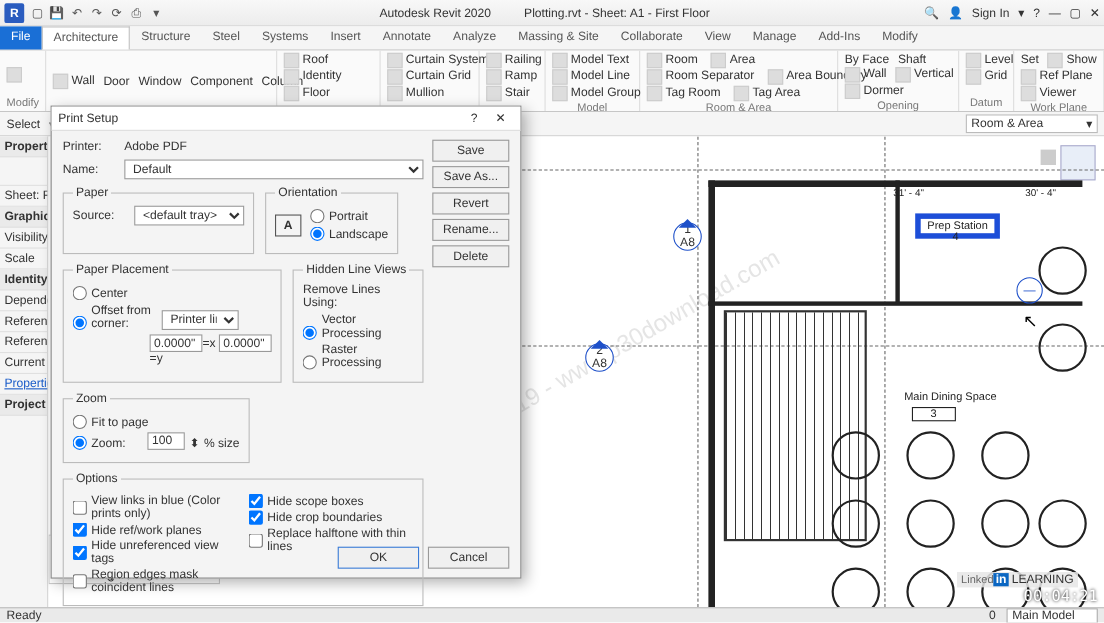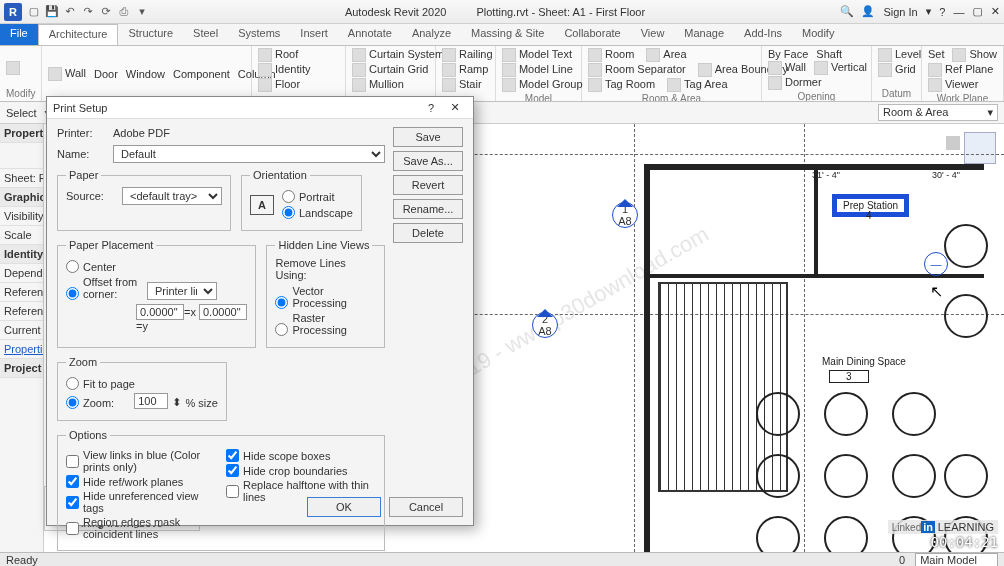--- a/index.html
+++ b/index.html
@@ -80,21 +80,21 @@
 .dialog .footer .ok { border: 1px solid #3a7cd8; }
 .dialog .orient-ic { width: 24px; height: 20px; border: 1px solid #555; display: flex; align-items: center; justify-content: center; font-weight: bold; margin-right: 8px; }
 .dialog .two-col { display: flex; gap: 10px; }
 .dialog .two-col > div { flex: 1; }
 .dialog .numbox { width: 48px; }
 
 
 .status { position: absolute; left: 0; right: 0; bottom: 0; height: 14px; background: #eaeaea; border-top: 1px solid #bbb; display: flex; align-items: center; padding: 0 6px; font-size: 10px; color: #444; gap: 10px; }
 .status .spacer { flex: 1; }
 .timestamp { position: absolute; right: 6px; bottom: 16px; color: #fff; font-size: 14px; text-shadow: 0 0 3px #000; font-family: monospace; z-index: 50; text-align: center; }
-.linkedin { position: absolute; right: 6px; bottom: 32px; background: rgba(230,230,230,0.85); padding: 1px 4px; font-size: 10px; color: #666; z-index: 50; text-align: center; }
+.linkedin { position: absolute; right: 24px; bottom: 32px; background: rgba(230,230,230,0.85); padding: 1px 4px; font-size: 10px; color: #666; z-index: 50; text-align: center; }
 .linkedin b { background: #0a66c2; color: #fff; padding: 0 2px; }
 </style>
 </head>
 <body>
 
 <div class="titlebar">
   <div class="r-logo">R</div>
   <div class="qat">
     <span>▢</span>
     <span>💾</span>

